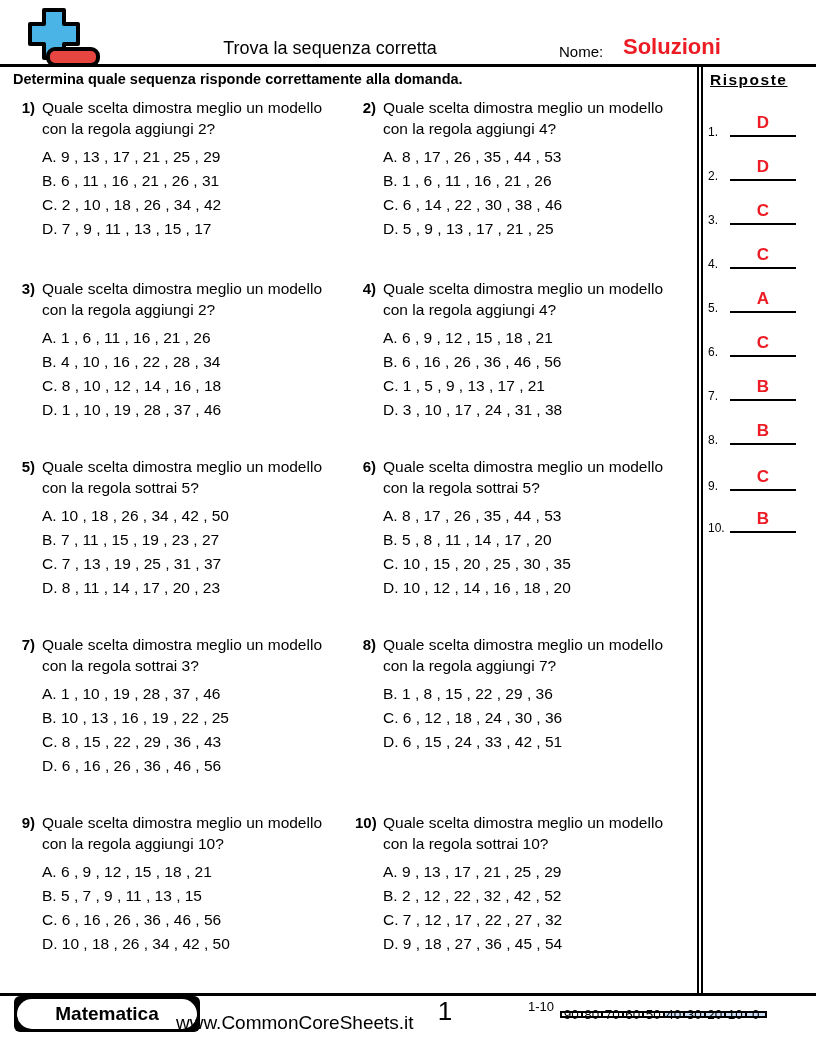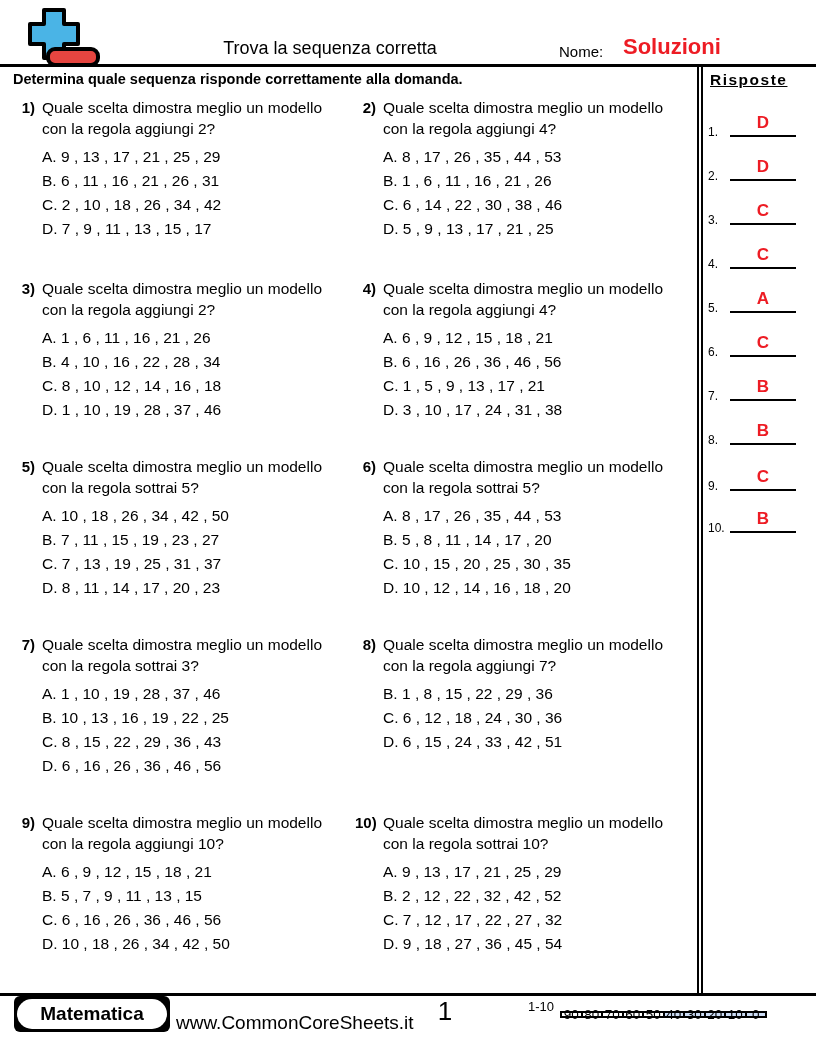--- a/index.html
+++ b/index.html
@@ -36,21 +36,21 @@
   .q-col-left { left:0; }
   .q-num { width:28px; min-width:28px; text-align:right; font-weight:bold; font-size:15px;
            padding-right:7px; line-height:21px; }
   .q-body { font-size:15.5px; }
   .q-line { line-height:21px; }
   .choices { margin-top:6px; }
   .choice { line-height:24px; font-size:15.5px; }
 
   
   .footer-rule { position:absolute; left:0; top:993px; width:816px; height:3px; background:#000; }
-  .brand-badge { position:absolute; left:14px; top:996px; width:156px; height:36px;
+  .brand-badge { position:absolute; left:14px; top:996px; width:186px; height:36px;
                  background:#000; border-radius:6px; }
   .brand-pill { position:absolute; left:3px; top:3px; right:3px; bottom:3px; background:#fff;
                 border-radius:15px; display:flex; align-items:center; justify-content:center;
                 font-size:19px; font-weight:bold; }
   .website { position:absolute; left:176px; top:1012px; font-size:19px; }
   .page-number { position:absolute; left:420px; top:996px; width:50px; text-align:center; font-size:26px; }
   .score-table { position:absolute; left:528px; top:995px; height:23px; display:flex; align-items:stretch; }
   .score-range { font-size:13px; padding:4px 8px 0 0; }
   .score-cell { width:22.5px; border:2px solid #000; margin-left:-2px; background:#fff;
                 display:flex; align-items:center; justify-content:center; font-size:13.5px;margin-top:16px; }

